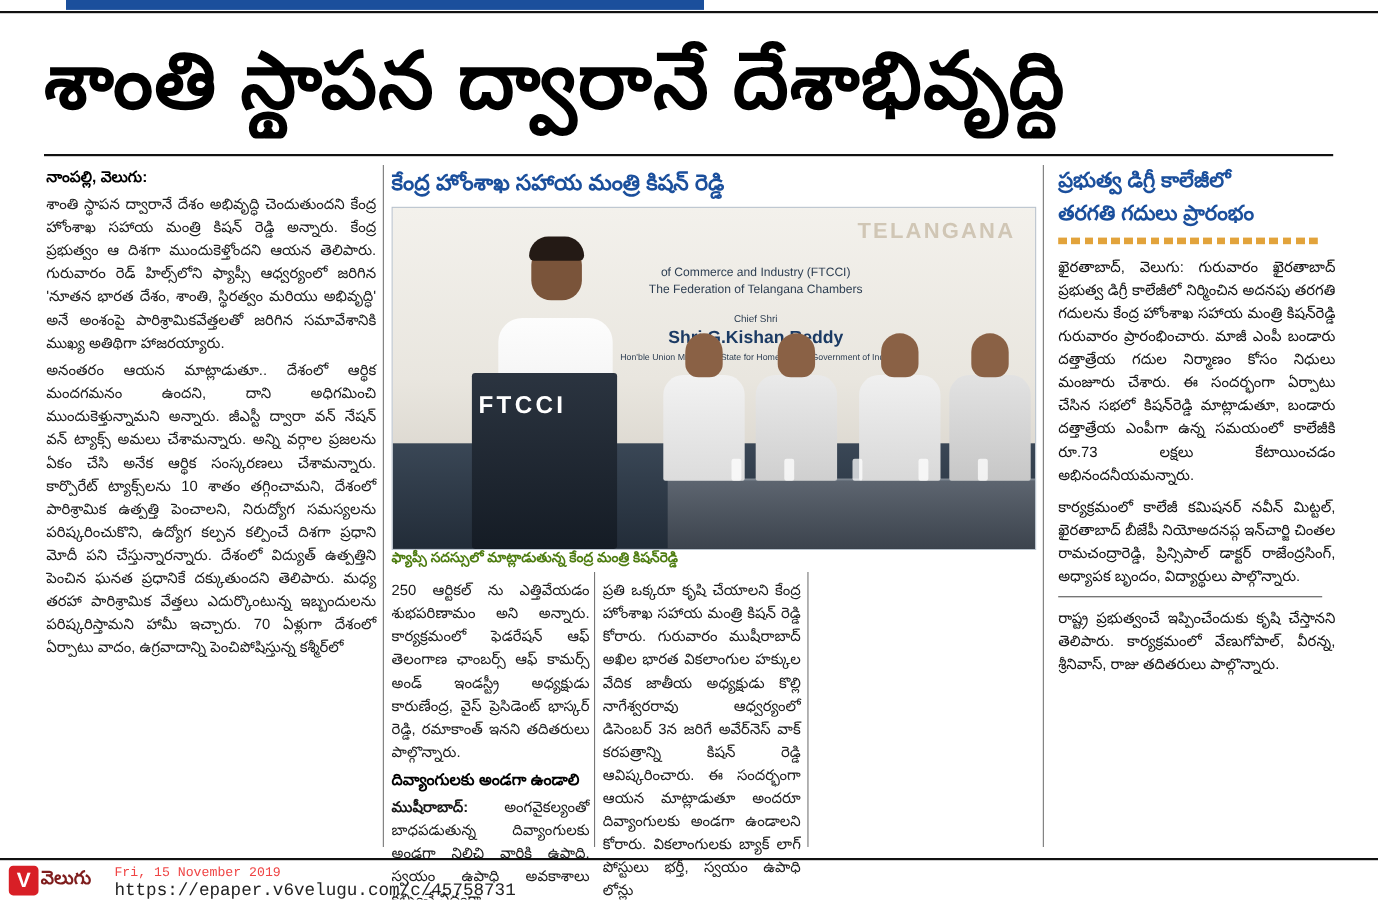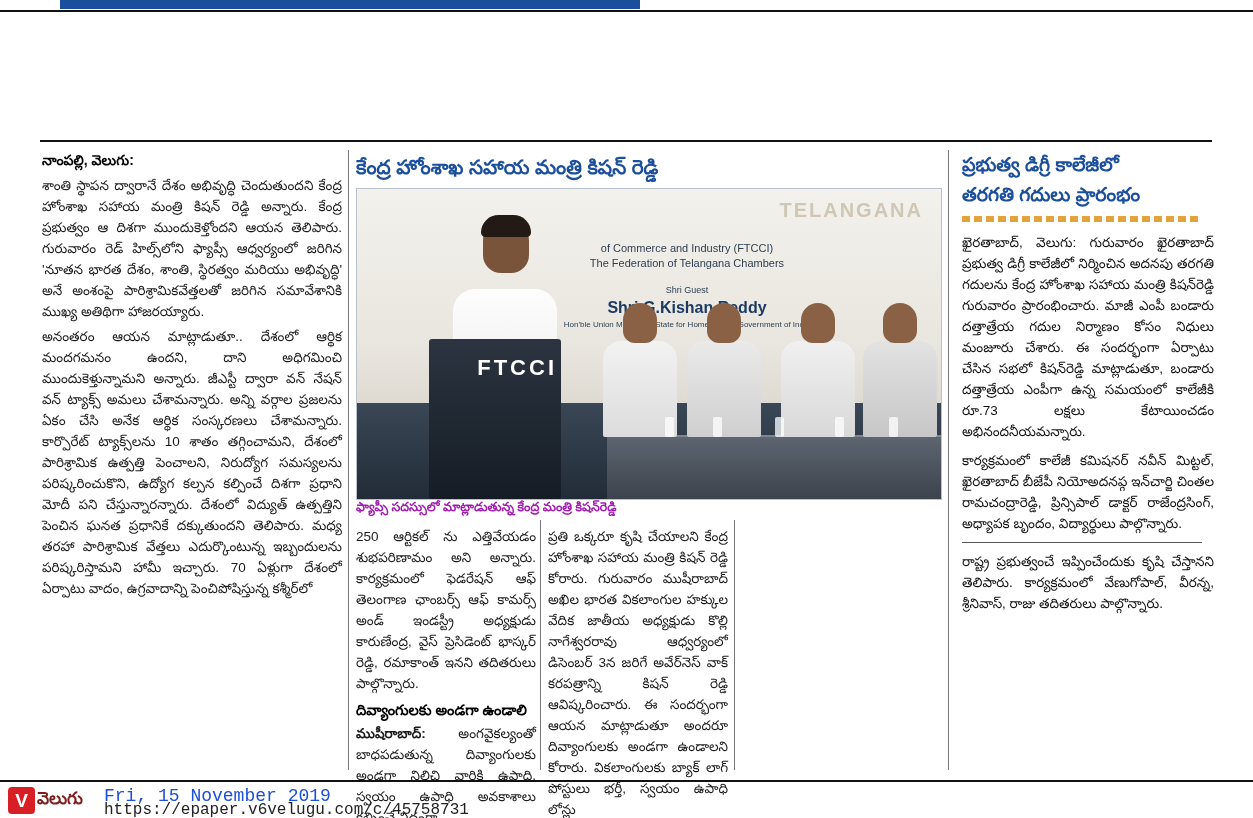--- a/index.html
+++ b/index.html
@@ -168,21 +168,21 @@
     width: 132px;
     height: 160px;
     background: linear-gradient(#2b3440,#151c25);
     border-radius: 3px;
   }
   .photo .podium-text {
     position: absolute;
     left: 78px;
     bottom: 118px;
     width: 122px;
-    text-align: right;
+    text-align: left;
     color: #fff;
     font-weight: bold;
     font-size: 22px;
     letter-spacing: 3px;
   }
   .photo .person {
     position: absolute;
     bottom: 40px;
     border-radius: 22px 22px 4px 4px;
   }
@@ -236,21 +236,21 @@
     background: rgba(255,255,255,.75);
     border-radius: 2px;
   }
   .photo-caption-bottom {
     position: absolute;
     top: 500px;
     left: 356px;
     width: 584px;
     font-weight: bold;
     font-size: 12.5px;
-    color: #a21caf;
+    color: #4d7c0f;
   }
   #col2 {
     top: 526px;
     left: 356px;
     width: 180px;
     height: 250px;
   }
   #col3 {
     top: 526px;
     left: 548px;
@@ -351,42 +351,43 @@
     top: 3px;
     font-size: 17px;
     font-weight: bold;
     color: #7f1d1d;
   }
   .footer .fdate {
     position: absolute;
     left: 104px;
     top: 0;
     font-family: "Liberation Mono", monospace;
-    font-size: 18px;
-    color: #1d4ed8;
+    font-size: 12px;
+    color: #ef4444;
   }
   .footer .furl {
     position: absolute;
     left: 104px;
     top: 15px;
     font-family: "Liberation Mono", monospace;
     font-size: 16px;
     color: #222;
   }
 </style>
 </head>
 <body>
 
 <div id="page">
 
   <div class="topbar">
     <div class="topbar-blue"></div>
   </div>
   <div class="topbar-rule"></div>
 
+  <div class="headline">శాంతి స్థాపన ద్వారానే దేశాభివృద్ధి</div>
   <div class="headline-rule"></div>
 
   <div class="vrule vr1"></div>
   <div class="vrule vr2"></div>
   <div class="vrule vr3"></div>
   <div class="vrule vr4"></div>
 
   <div class="col" id="col1">
     <span class="byline">నాంపల్లి, వెలుగు:</span>
     <p>శాంతి స్థాపన ద్వారానే దేశం అభివృద్ధి చెందుతుందని కేంద్ర హోంశాఖ సహాయ మంత్రి కిషన్‌ రెడ్డి అన్నారు. కేంద్ర ప్రభుత్వం ఆ దిశగా ముందుకెళ్తోందని ఆయన తెలిపారు. గురువారం రెడ్‌ హిల్స్‌లోని ఫ్యాప్సీ ఆధ్వర్యంలో జరిగిన 'నూతన భారత దేశం, శాంతి, స్థిరత్వం మరియు అభివృద్ధి' అనే అంశంపై పారిశ్రామికవేత్తలతో జరిగిన సమావేశానికి ముఖ్య అతిథిగా హాజరయ్యారు.</p>
@@ -394,21 +395,21 @@
   </div>
 
   <div class="photo-caption-top">కేంద్ర హోంశాఖ సహాయ మంత్రి కిషన్‌ రెడ్డి</div>
 
   <div class="photo">
     <div class="banner"></div>
     <div class="watermark">TELANGANA</div>
     <div class="banner-text">
       <div class="b1">of Commerce and Industry (FTCCI)</div>
       <div class="b1">The Federation of Telangana Chambers</div>
-      <div class="b2">Shri Guest</div>
+      <div class="b2">Chief Shri</div>
       <div class="b3">Shri G.Kishan Reddy</div>
       <div class="b4">Hon'ble Union Minister of State for Home Affairs, Government of India</div>
     </div>
 
     <div class="stage"></div>
     <div class="table"></div>
 
     <div class="seated s1"></div>
     <div class="s-head sh1"></div>
     <div class="seated s2"></div>

